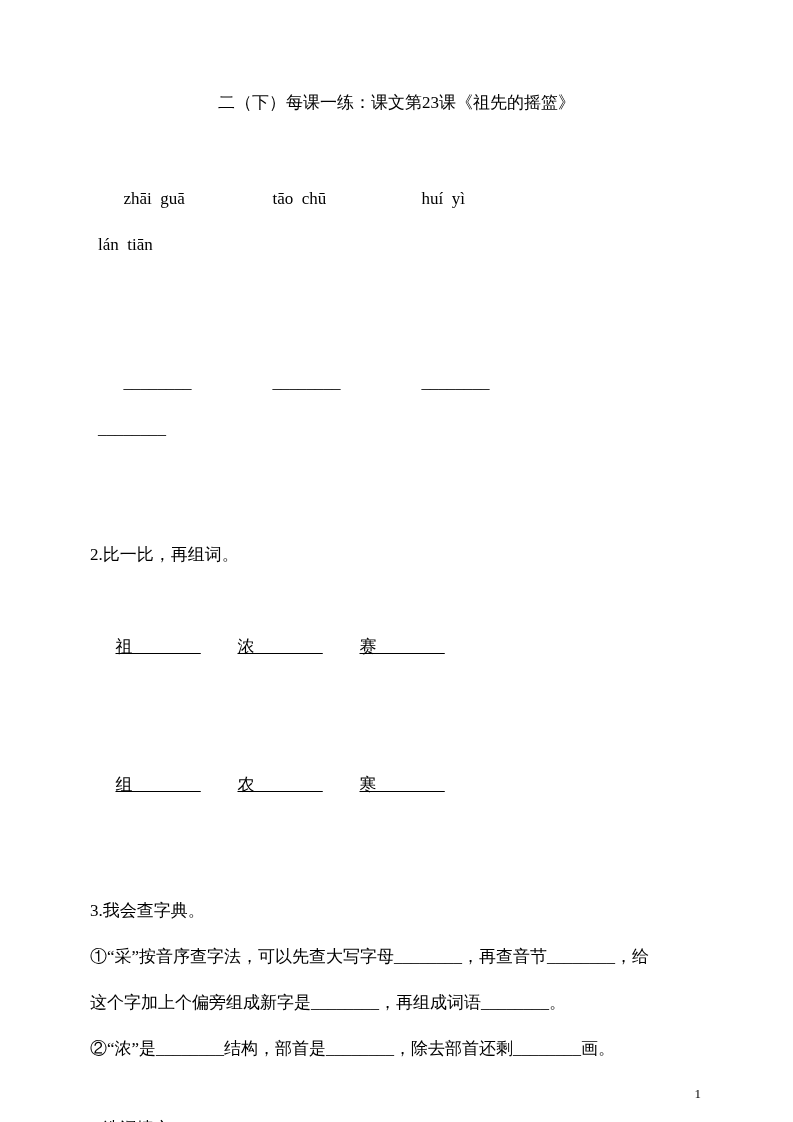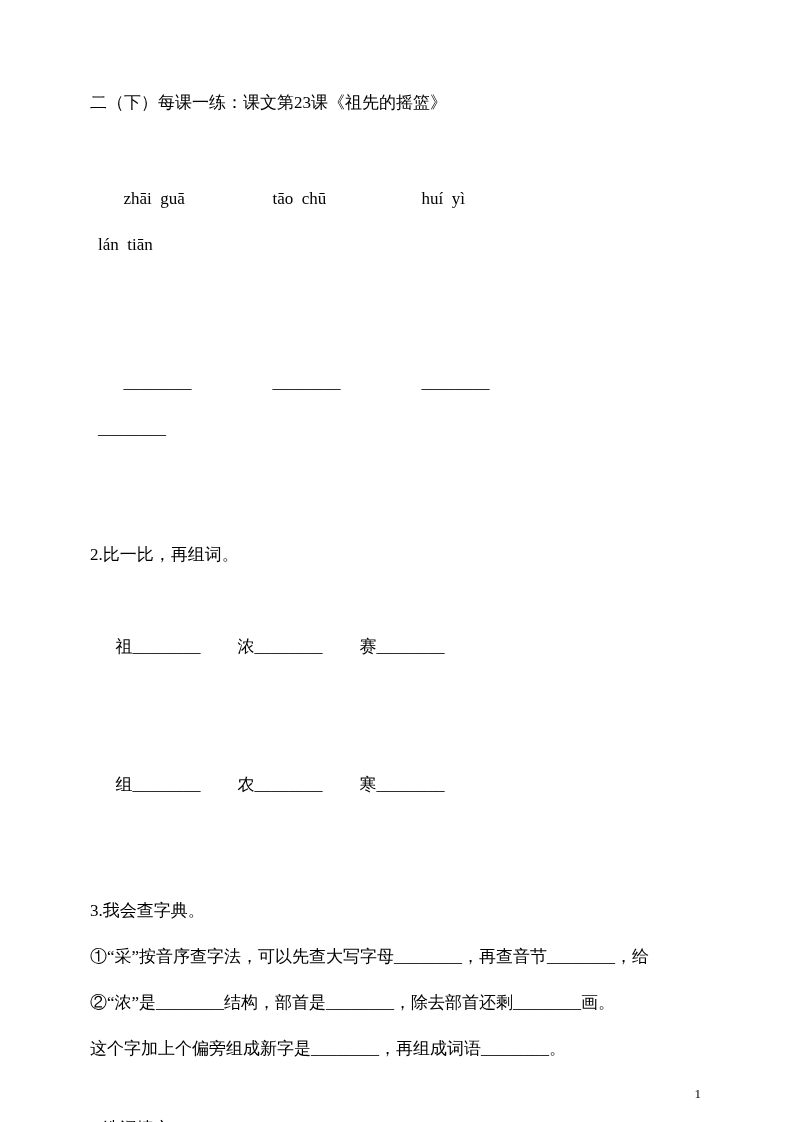--- a/index.html
+++ b/index.html
@@ -21,37 +21,39 @@
   .page p, .page h1, .page h2 {
     margin: 0;
     font-size: 17px;
     line-height: 46px;
     font-weight: normal;
     white-space: pre-wrap;
   }
   .title {
     font-size: 19px;
     font-weight: bold;
+    text-align: center;
     margin-bottom: 4px !important;
   }
   .section {
     font-size: 18px;
     font-weight: bold;
   }
   .qblock.gap {
     margin-top: 34px;
   }
   .cols4 > span {
     display: inline-block;
     width: 141px;
     margin-left: 8px;
   }
   .cols3 > span {
     display: inline-block;
     width: 122px;
+    text-decoration: underline;
   }
   .page-number {
     position: absolute;
     right: 92px;
     bottom: 22px;
     font-size: 13px;
     line-height: 13px;
     font-family: "Liberation Serif", "DejaVu Serif", serif;
     color: #000000;
   }
@@ -79,22 +81,22 @@
       <span>祖________</span><span>浓________</span><span>赛________</span>
     </p>
     <p class="cols3">
       <span>组________</span><span>农________</span><span>寒________</span>
     </p>
   </div>
 
   <div class="qblock gap">
     <p>3.我会查字典。</p>
     <p>①“采”按音序查字法，可以先查大写字母________，再查音节________，给</p>
+    <p>这个字加上个偏旁组成新字是________，再组成词语________。</p>
     <p>②“浓”是________结构，部首是________，除去部首还剩________画。</p>
-    <p>这个字加上个偏旁组成新字是________，再组成词语________。</p>
   </div>
 
   <div class="qblock gap">
     <p>4.选词填空。</p>
 
   </div>
 
   <div class="page-number">1</div>
 
 </div>

